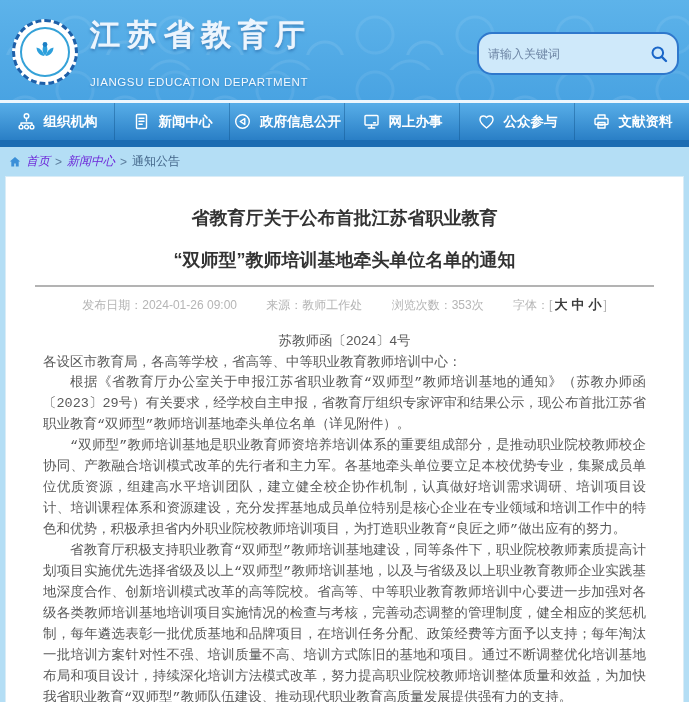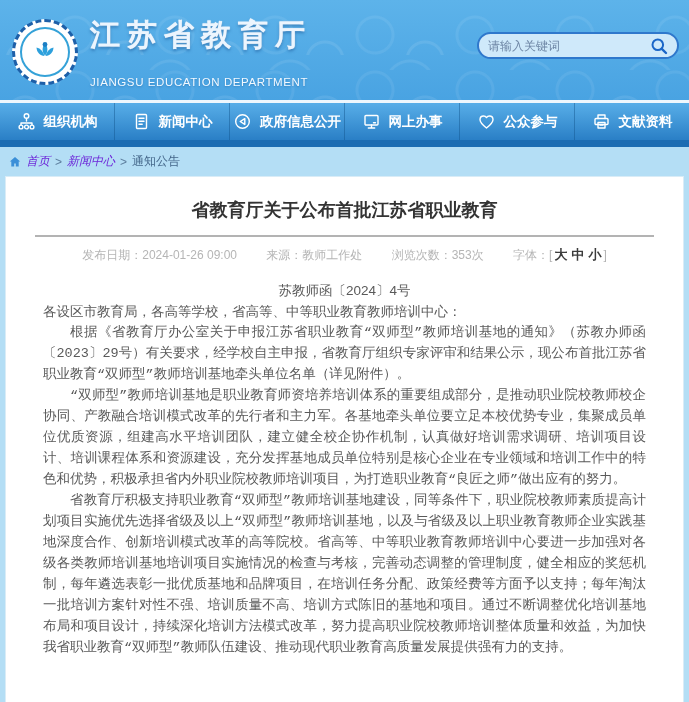--- a/index.html
+++ b/index.html
@@ -31,21 +31,21 @@
     border:2px solid #35a2d8; background:#fff;
     display:flex; align-items:center; justify-content:center;
   }
   .brand-text { margin-left:12px; }
   .site-title {
     font-size:30px; font-weight:bold; letter-spacing:7px;
     color:#ecf5fe; text-shadow:0 2px 3px rgba(25,85,150,.55), 0 0 1px #fff;
   }
   .site-subtitle { font-size:11.5px; color:#f2f9ff; letter-spacing:.6px; margin-top:20px; text-shadow:0 1px 2px rgba(25,85,150,.4); }
   .searchbox {
-    position:absolute; right:10px; top:32px; width:202px; height:27px;
+    position:absolute; right:10px; top:32px; width:202px; height:43px;
     background:#cfe9fa; border:2px solid #2f78cc; border-radius:15px;
     display:flex; align-items:center; padding:0 9px;
   }
   .searchbox input {
     flex:1; border:none; background:transparent; outline:none;
     font-size:12px; color:#41597a; font-family:inherit;
   }
   .searchbox input::placeholder { color:#6e86a5; }
   .search-btn { display:flex; align-items:center; cursor:pointer; }
   
@@ -62,21 +62,21 @@
   
   .breadcrumb {
     height:29px; background:#b4def5; display:flex; align-items:center;
     padding:0 9px; font-size:12px; color:#44678a; gap:5px;
   }
   .breadcrumb a { color:#6d28d9; text-decoration:none; cursor:pointer;font-style:italic; }
   .crumb-sep { color:#5d7e9e; }
   
   .panel {
     margin:0 5px; background:#fff; border:1px solid #d9ecf7; border-bottom:none;
-    height:526px; padding:12px 37px 0; overflow:hidden;
+    height:526px; padding:20px 37px 0; overflow:hidden;
   }
   .art-title { text-align:center; font-size:18px; font-weight:bold; color:#333; line-height:42px; }
   .divider { border-top:2px solid #b3b3b3; margin:4px -8px 0; }
   .meta { text-align:center; font-size:12px; color:#b5b5b5; margin-top:9px; white-space:nowrap; }
   .meta .grp { margin:0 13px; }
   .meta .fontopt { color:#3c3c3c; font-weight:bold; cursor:pointer; margin:0 2px; font-size:13px; }
   .doc-number { text-align:center; font-size:13.5px; color:#595959; margin-top:16px; line-height:21px; }
   .para { font-size:13.5px; color:#595959; line-height:21px; text-align:justify; }
   .para.indent { text-indent:2em;font-family:Liberation Mono, monospace; }
 </style>
@@ -183,20 +183,21 @@
   <a>首页</a>
   <span class="crumb-sep">&gt;</span>
   <a>新闻中心</a>
   <span class="crumb-sep">&gt;</span>
   <span>通知公告</span>
 </div>
 
 <main class="panel">
   <h1 class="art-title">
     <div>省教育厅关于公布首批江苏省职业教育</div>
+    <div>“双师型”教师培训基地牵头单位名单的通知</div>
   </h1>
   <div class="divider"></div>
 
   <div class="meta">
     <span class="grp">
       <span>发布日期：</span><span>2024-01-26 09:00</span>
     </span>
     <span class="grp">
       <span>来源：</span><span>教师工作处</span>
     </span>

